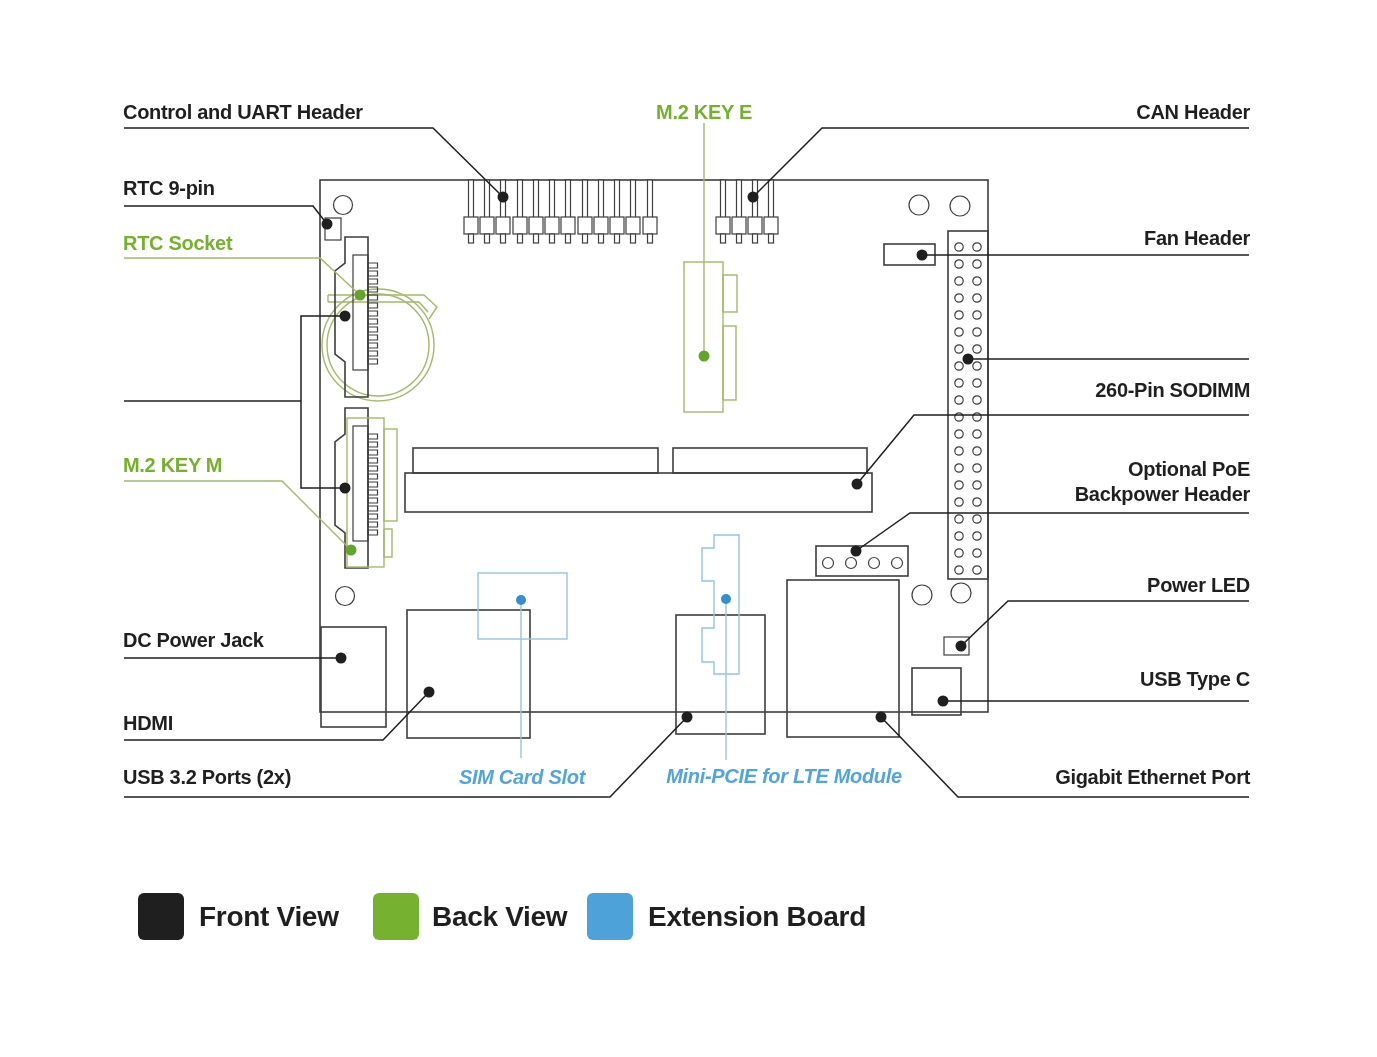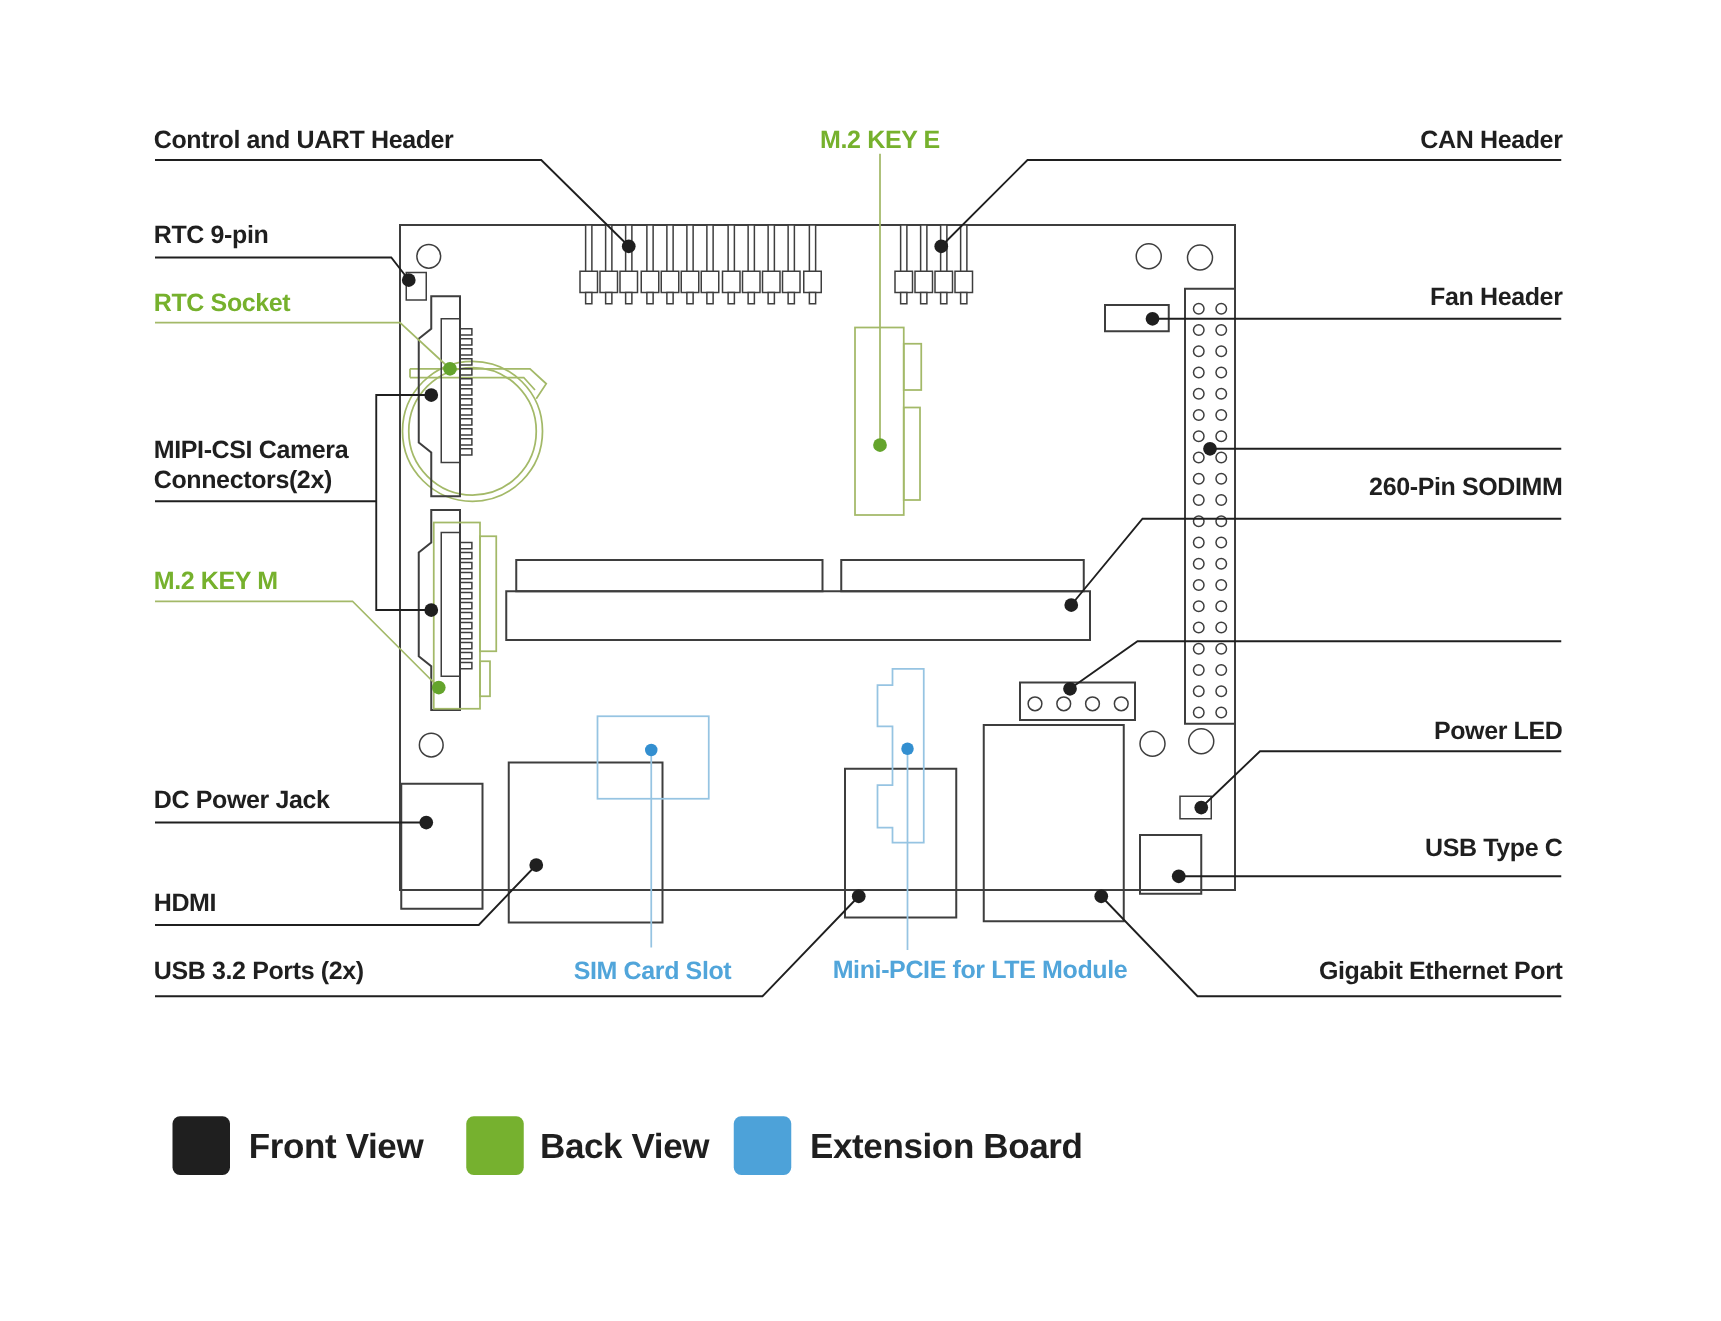--- a/index.html
+++ b/index.html
@@ -20,21 +20,21 @@
   .dot{fill:var(--ink);stroke:none;}
   .gdot{fill:var(--green-dot);stroke:none;}
   .bdot{fill:var(--blue-dot);stroke:none;}
   .lbl{position:absolute;font-size:20px;font-weight:700;line-height:26px;color:var(--ink);
        letter-spacing:-0.3px;white-space:nowrap;}
   .lbl.two{line-height:24px;}
   .lbl.rt{text-align:right;right:127px;}
   .lbl.rt.two{line-height:25px;}
   .lbl.ctr{transform:translateX(-50%);}
   .lbl.green{color:var(--green-text);}
-  .lbl.blue{color:var(--blue-text);}
+  .lbl.blue{color:var(--blue-text);font-style:italic;}
   .legend-swatch{position:absolute;width:46px;height:47px;border-radius:6px;}
   .sw-front{background:var(--ink);}
   .sw-back{background:var(--green-fill);}
   .sw-ext{background:var(--blue-fill);}
   .legend-label{position:absolute;font-size:28px;font-weight:700;line-height:26px;color:var(--ink);
        letter-spacing:-0.3px;white-space:nowrap;}
 </style>
 </head>
 <body>
 
@@ -222,34 +222,34 @@
       <circle class="gdot" cx="351" cy="550" r="5.5"></circle>
       <circle class="gdot" cx="704" cy="356" r="5.5"></circle>
       <circle class="bdot" cx="521" cy="600" r="5"></circle>
       <circle class="bdot" cx="726" cy="599" r="5"></circle>
     </g>
   </svg>
 
   <div class="lbl" style="left:123px;top:99px">Control and UART Header</div>
   <div class="lbl" style="left:123px;top:175px">RTC 9-pin</div>
   <div class="lbl green" style="left:123px;top:230px">RTC Socket</div>
-  <div class="lbl two" style="left:123px;top:348px">
-    <div>MIPI-CSI Camera</div>
-    <div>Connectors(2x)</div>
-  </div>
   <div class="lbl green" style="left:123px;top:452px">M.2 KEY M</div>
   <div class="lbl" style="left:123px;top:627px">DC Power Jack</div>
   <div class="lbl" style="left:123px;top:710px">HDMI</div>
   <div class="lbl" style="left:123px;top:764px">USB 3.2 Ports (2x)</div>
 
   <div class="lbl green ctr" style="left:704px;top:99px">M.2 KEY E</div>
 
   <div class="lbl rt" style="top:99px">CAN Header</div>
   <div class="lbl rt" style="top:225px">Fan Header</div>
   <div class="lbl rt" style="top:377px">260-Pin SODIMM</div>
+  <div class="lbl rt two" style="top:457px">
+    <div>Optional PoE</div>
+    <div>Backpower Header</div>
+  </div>
   <div class="lbl rt" style="top:572px">Power LED</div>
   <div class="lbl rt" style="top:666px">USB Type C</div>
   <div class="lbl rt" style="top:764px">Gigabit Ethernet Port</div>
 
   <div class="lbl blue ctr" style="left:522px;top:764px">SIM Card Slot</div>
   <div class="lbl blue ctr" style="left:784px;top:763px">Mini-PCIE for LTE Module</div>
 
   <div>
     <div class="legend-swatch sw-front" style="left:138px;top:893px"></div>
     <div class="legend-label" style="left:199px;top:904px">Front View</div>

